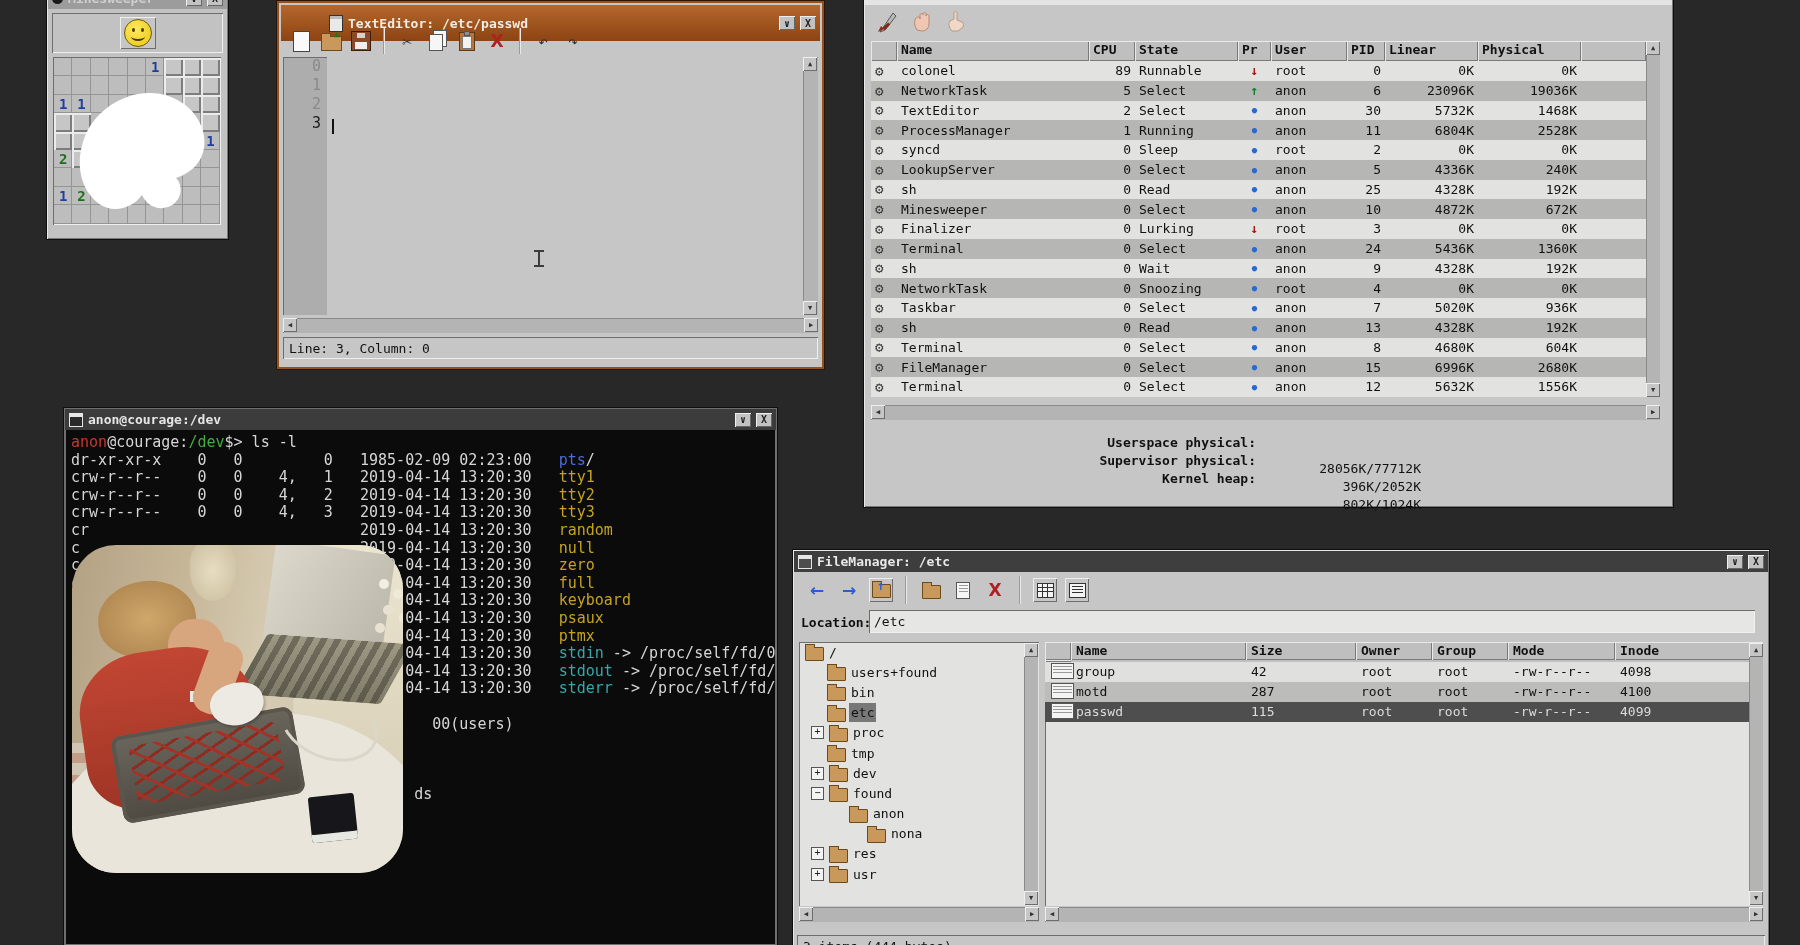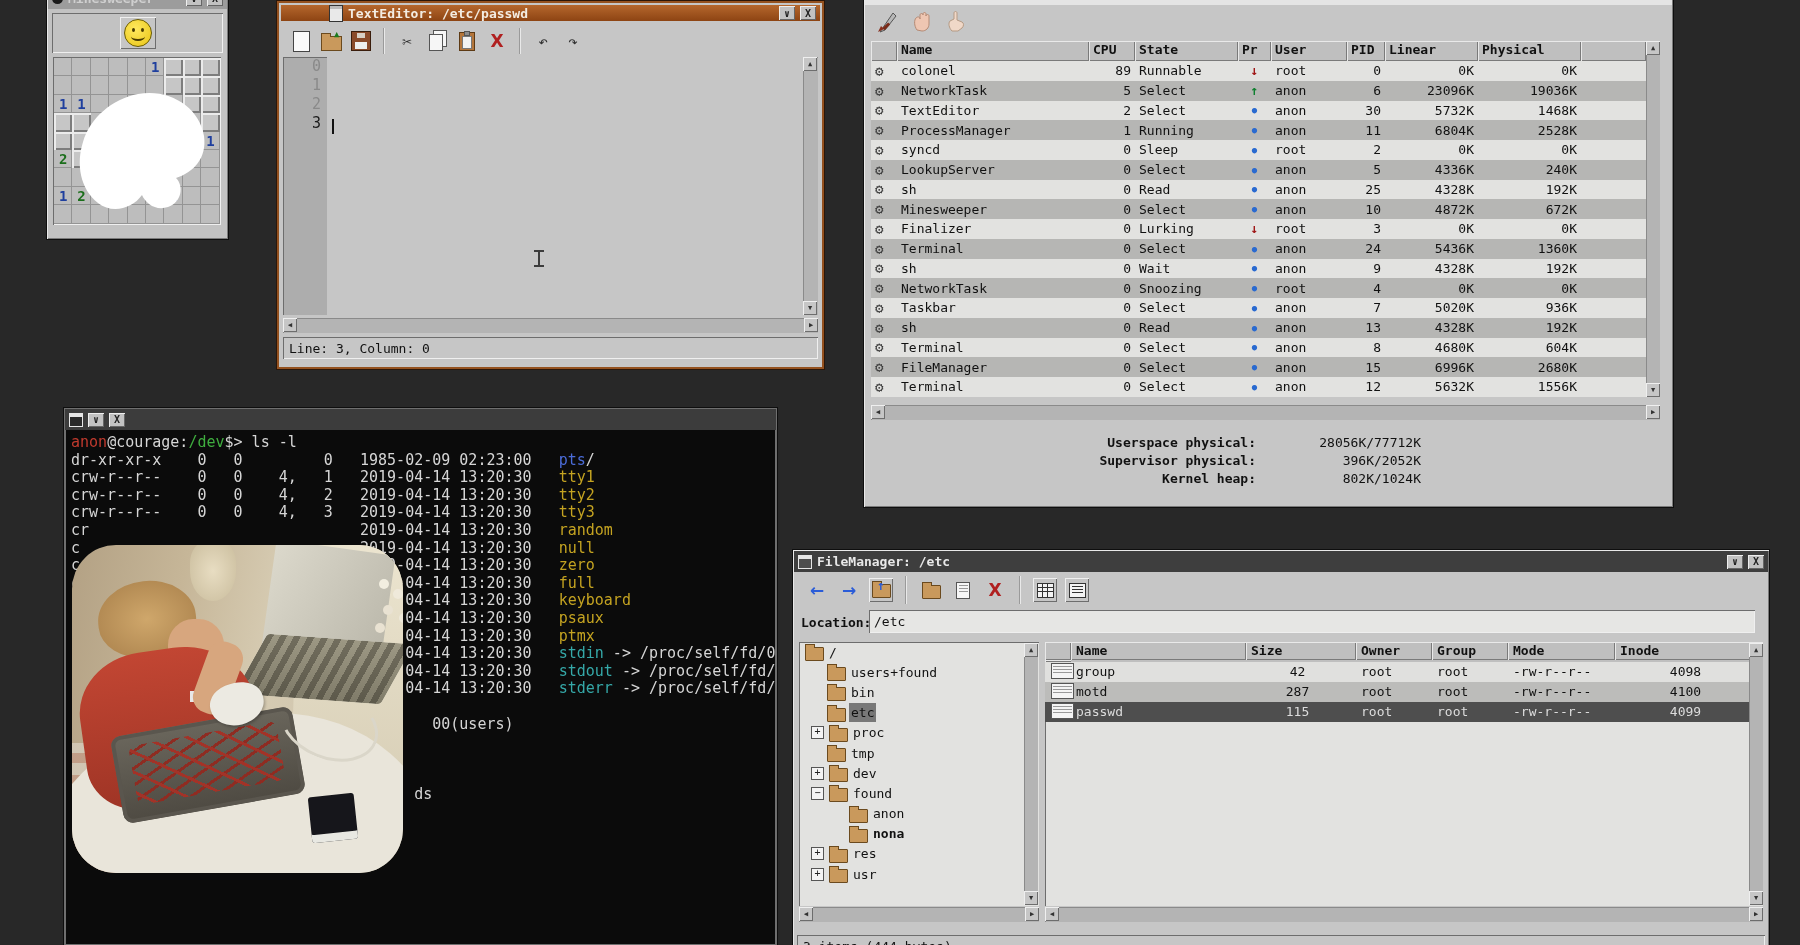--- a/index.html
+++ b/index.html
@@ -40,21 +40,21 @@
   .ms-face u{position:absolute;left:6px;right:6px;bottom:5px;height:7px;border-bottom:2px solid #4a3c00;border-radius:50%;}
   .ms-cell{position:absolute;width:18.4px;height:18.4px;box-sizing:border-box;background:#bdbdbd;
         border-right:1px solid #949494;border-bottom:1px solid #949494;}
   .ms-cell.up{background:#c6c6c6;border:none;box-shadow:inset 2px 2px 0 #ebebeb,inset -2px -2px 0 #7d7d7d;}
   .ms-num{position:absolute;width:18.4px;height:18.4px;display:flex;align-items:center;justify-content:center;
         font-weight:bold;font-size:14px;}
   
   #win-te{left:276px;top:0;width:547px;height:368px;border:1px solid #2a1609;background:#94511f;
         box-shadow:none;}
   .te-inner{position:absolute;inset:2px;background:#c6c6c6;}
-  .te-title{left:2px;right:2px;top:2px;height:16px;background:linear-gradient(#b5672d,#8d4413);color:#f3ece2;padding-left:48px;}
+  .te-title{left:2px;right:2px;top:2px;height:36px;background:linear-gradient(#b5672d,#8d4413);color:#f3ece2;padding-left:48px;}
   .te-doc{width:12px;height:15px;background:#e9e9e9;border:1px solid #333;box-shadow:inset 0 3px 0 #bbb;}
   .te-toolbar{left:2px;right:2px;top:22px;height:32px;display:flex;align-items:center;padding:0 8px;gap:6px;position:absolute;}
   .tico{width:24px;height:24px;display:flex;align-items:center;justify-content:center;font-size:16px;color:#333;}
   .ic-new{width:15px;height:19px;background:#fafafa;border:1px solid #444;}
   .ic-openf{width:19px;height:13px;background:#c9995c;border:1px solid #6b4a1e;position:relative;margin-top:5px;}
   .ic-openf:before{content:"";position:absolute;top:-4px;left:-1px;width:8px;height:3px;background:#c9995c;border:1px solid #6b4a1e;border-bottom:none;}
   .ic-openf:after{content:"▲";position:absolute;top:-8px;right:1px;font-size:9px;color:#1d7a1d;}
   .ic-save{width:18px;height:18px;background:#8a4a2a;border:1px solid #3a1d0c;position:relative;}
   .ic-save:before{content:"";position:absolute;left:3px;right:3px;bottom:1px;height:7px;background:#eee;}
   .ic-save:after{content:"";position:absolute;left:5px;right:5px;top:1px;height:5px;background:#d8cfc5;}
@@ -89,21 +89,21 @@
         font-size:13px;align-items:center;white-space:nowrap;}
   .prow.even{background:#e2e2e0;} .prow.odd{background:#b6b6b4;}
   .prow span{padding:0 4px;overflow:hidden;}
   .prow .num{text-align:right;}
   .pr-down{color:#a01818;font-weight:bold;text-align:center;}
   .pr-up{color:#108030;font-weight:bold;text-align:center;}
   .pr-dot{color:#2a6ad0;font-size:9px;text-align:center;}
   .pm-stats{position:absolute;left:100px;top:456px;width:460px;font-size:13px;}
   .pm-stats .row{display:flex;height:18px;}
   .pm-stats .lab{width:292px;text-align:right;font-weight:bold;}
-  .pm-stats .val{width:165px;text-align:right;}
+  .pm-stats .val{width:165px;text-align:right;margin-top:26px;}
   
   #win-term{left:63px;top:407px;width:713px;height:538px;background:#6f6f6f;border:1px solid #0e0e0e;box-shadow:none;}
   .term-title{left:1px;right:1px;top:1px;height:21px;background:#3c3c3c;color:#e6e6e6;}
   .term-ic{width:12px;height:12px;border:1px solid #e6e6e6;background:#2a2a2a;box-shadow:inset 0 3px 0 #e6e6e6;}
   .term-body{position:absolute;left:2px;right:2px;top:22px;bottom:2px;background:#0b0b0b;overflow:hidden;padding:4px 0 0 5px;}
   .term-line{white-space:pre;font-size:15px;line-height:17.6px;font-family:"DejaVu Sans Mono",monospace;}
   .tc-w{color:#d6d6d6}.tc-r{color:#c03a2e}.tc-g{color:#3fae3f}.tc-y{color:#c4a321}.tc-b{color:#4b6cd9}.tc-cy{color:#35a8a8}
   
   #win-fm{left:792px;top:549px;width:976px;height:400px;}
   .fm-title{left:1px;right:1px;top:1px;height:21px;background:#3e3e3e;color:#e8e8e8;}
@@ -131,21 +131,21 @@
   .tree-row{display:flex;align-items:center;height:20.2px;font-size:13px;gap:5px;}
   .xbox{width:11px;height:11px;background:#f4f4f4;border:1px solid #555;font-size:10px;line-height:9px;
         text-align:center;color:#222;flex:none;}
   .tree-sel{background:#787878;outline:2px solid #787878;}
   .fm-files{position:absolute;left:252px;top:92px;width:718px;height:264px;background:#e2e2e0;
         box-shadow:inset 1px 1px 0 #6d6d6d;overflow:hidden;}
   .fm-fhead{display:grid;grid-template-columns:26px 175px 110px 76px 76px 107px 1fr;height:20px;background:#bfbfbf;}
   .fm-fhead span{box-shadow:inset 1px 1px 0 #e9e9e9,inset -1px -1px 0 #7a7a7a;font-weight:bold;font-size:13px;padding:1px 5px;}
   .frow{display:grid;grid-template-columns:26px 175px 110px 76px 76px 107px 1fr;height:20px;font-size:13px;align-items:center;}
   .frow span{padding:0 5px;white-space:nowrap;overflow:hidden;}
-  .frow .num{text-align:center;padding-right:12px;}
+  .frow .num{text-align:left;padding-right:12px;}
   .frow.even{background:#e0e0de}.frow.odd{background:#bcbcba}
   .frow.sel{background:#4e4e4e;color:#dcdcdc;}
   .ficon{width:11px;height:14px;background:#f4f4f4;border:1px solid #555;margin-left:6px;position:relative;}
   .ficon:after{content:"";position:absolute;left:1px;right:1px;top:2px;border-top:1px solid #999;box-shadow:0 3px 0 #999,0 6px 0 #999;}
   .fm-status{position:absolute;left:4px;right:4px;top:385px;height:22px;
         box-shadow:inset 1px 1px 0 #6d6d6d,inset -1px -1px 0 #efefef;font-size:13px;display:flex;align-items:center;padding:0 6px;}
   
   #photo{left:72px;top:545px;width:331px;height:328px;border-radius:44px;overflow:hidden;z-index:60;}
   #blob{left:74px;top:88px;z-index:50;}
   .ph{position:absolute;}
@@ -588,20 +588,21 @@
         <div class="row">
           <span class="lab">Kernel heap:</span>
           <span class="val">802K/1024K</span>
         </div>
       </div>
   </div>
 
   <div class="win" id="win-term">
     <div class="tbar abs term-title">
       <span class="term-ic"></span>
+      <span class="ttl">anon@courage:/dev</span>
       <span class="wbtn">∨</span>
       <span class="wbtn">X</span>
     </div>
     <div class="term-body" id="term-body">
         <div class="term-line"><span class="tc-r">anon</span><span class="tc-w">@courage:</span><span class="tc-g">/dev</span><span class="tc-w">$&gt; ls -l</span></div>
         <div class="term-line"><span class="tc-w">dr-xr-xr-x    0   0         0   1985-02-09 02:23:00   </span><span class="tc-b">pts</span><span class="tc-w">/</span></div>
         <div class="term-line"><span class="tc-w">crw-r--r--    0   0    4,   1   2019-04-14 13:20:30   </span><span class="tc-y">tty1</span></div>
         <div class="term-line"><span class="tc-w">crw-r--r--    0   0    4,   2   2019-04-14 13:20:30   </span><span class="tc-y">tty2</span></div>
         <div class="term-line"><span class="tc-w">crw-r--r--    0   0    4,   3   2019-04-14 13:20:30   </span><span class="tc-y">tty3</span></div>
         <div class="term-line"><span class="tc-w">cr                              2019-04-14 13:20:30   </span><span class="tc-y">random</span></div>
@@ -689,21 +690,21 @@
         </div>
         <div class="tree-row" style="padding-left: 12px;">
           <span class="xbox">−</span>
           <span class="fold" style="flex: 0 0 auto;"></span>
           <span>found</span>
         </div>
         <div class="tree-row" style="padding-left: 50px;">
           <span class="fold" style="flex: 0 0 auto;"></span>
           <span>anon</span>
         </div>
-        <div class="tree-row" style="padding-left: 50px; font-weight: bold;">
+        <div class="tree-row" style="padding-left: 68px;">
           <span class="fold" style="flex: 0 0 auto;"></span>
           <span>nona</span>
         </div>
         <div class="tree-row" style="padding-left: 12px;">
           <span class="xbox">+</span>
           <span class="fold" style="flex: 0 0 auto;"></span>
           <span>res</span>
         </div>
         <div class="tree-row" style="padding-left: 12px;">
           <span class="xbox">+</span>

